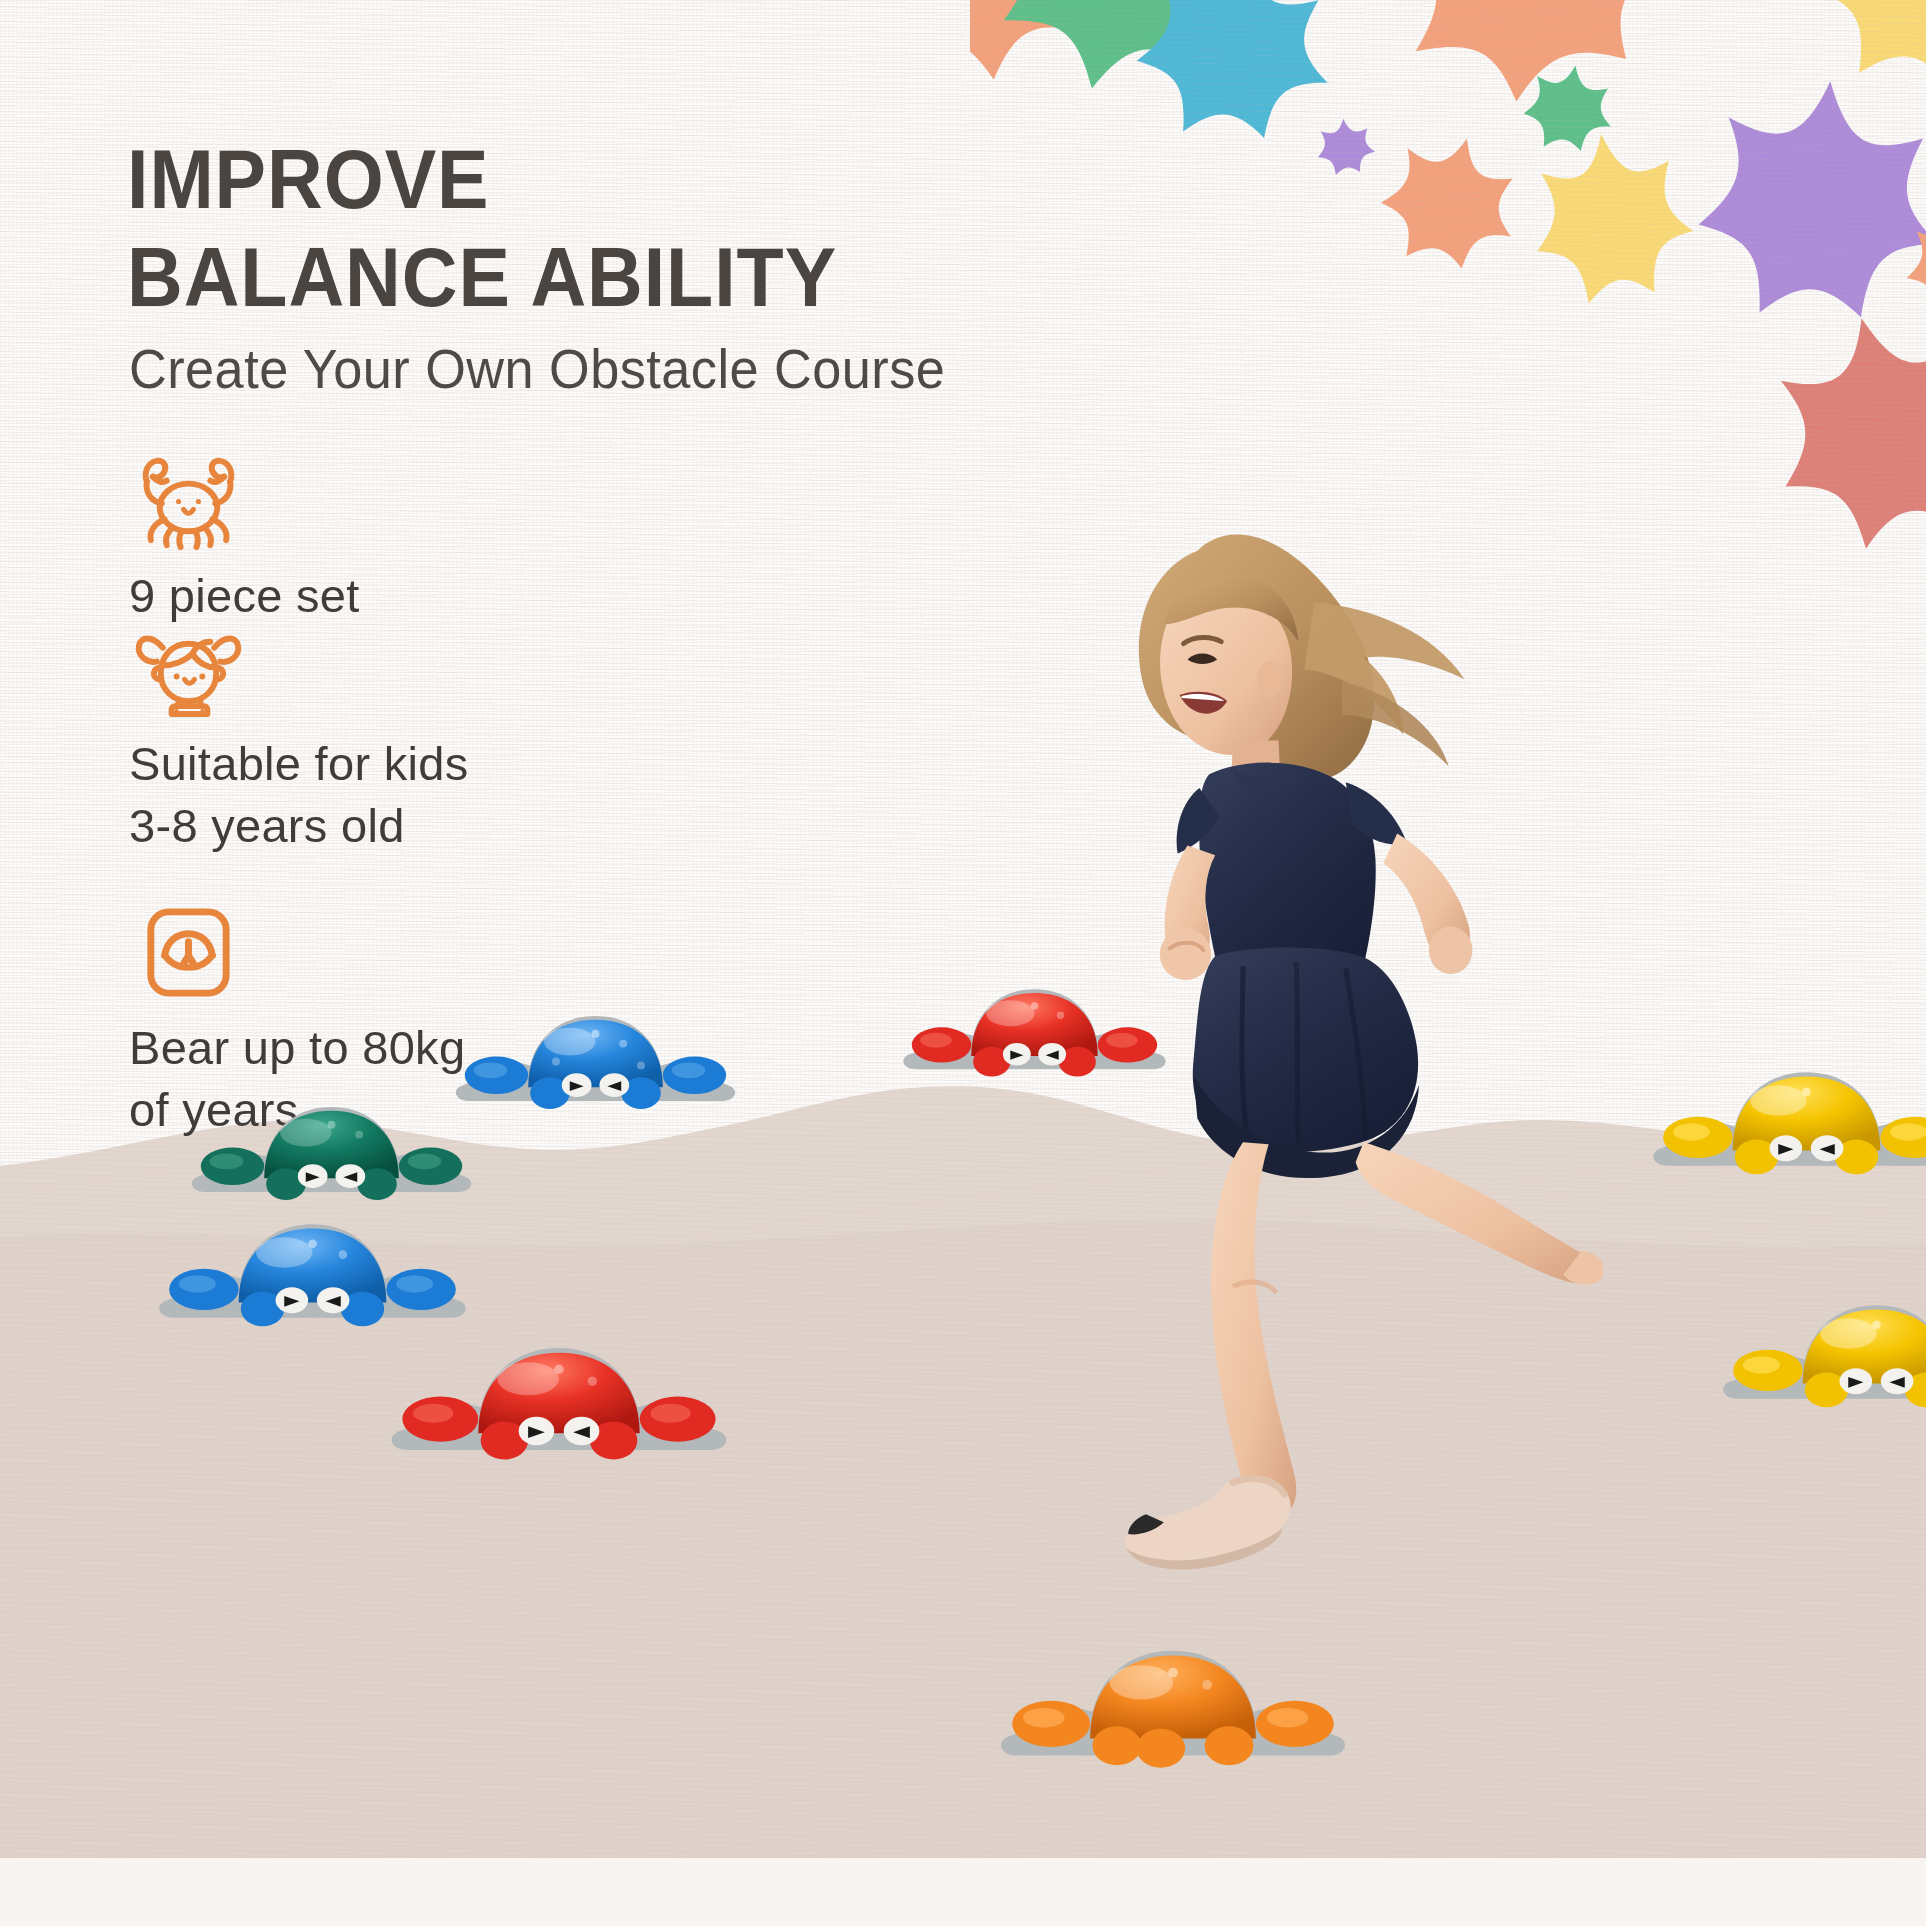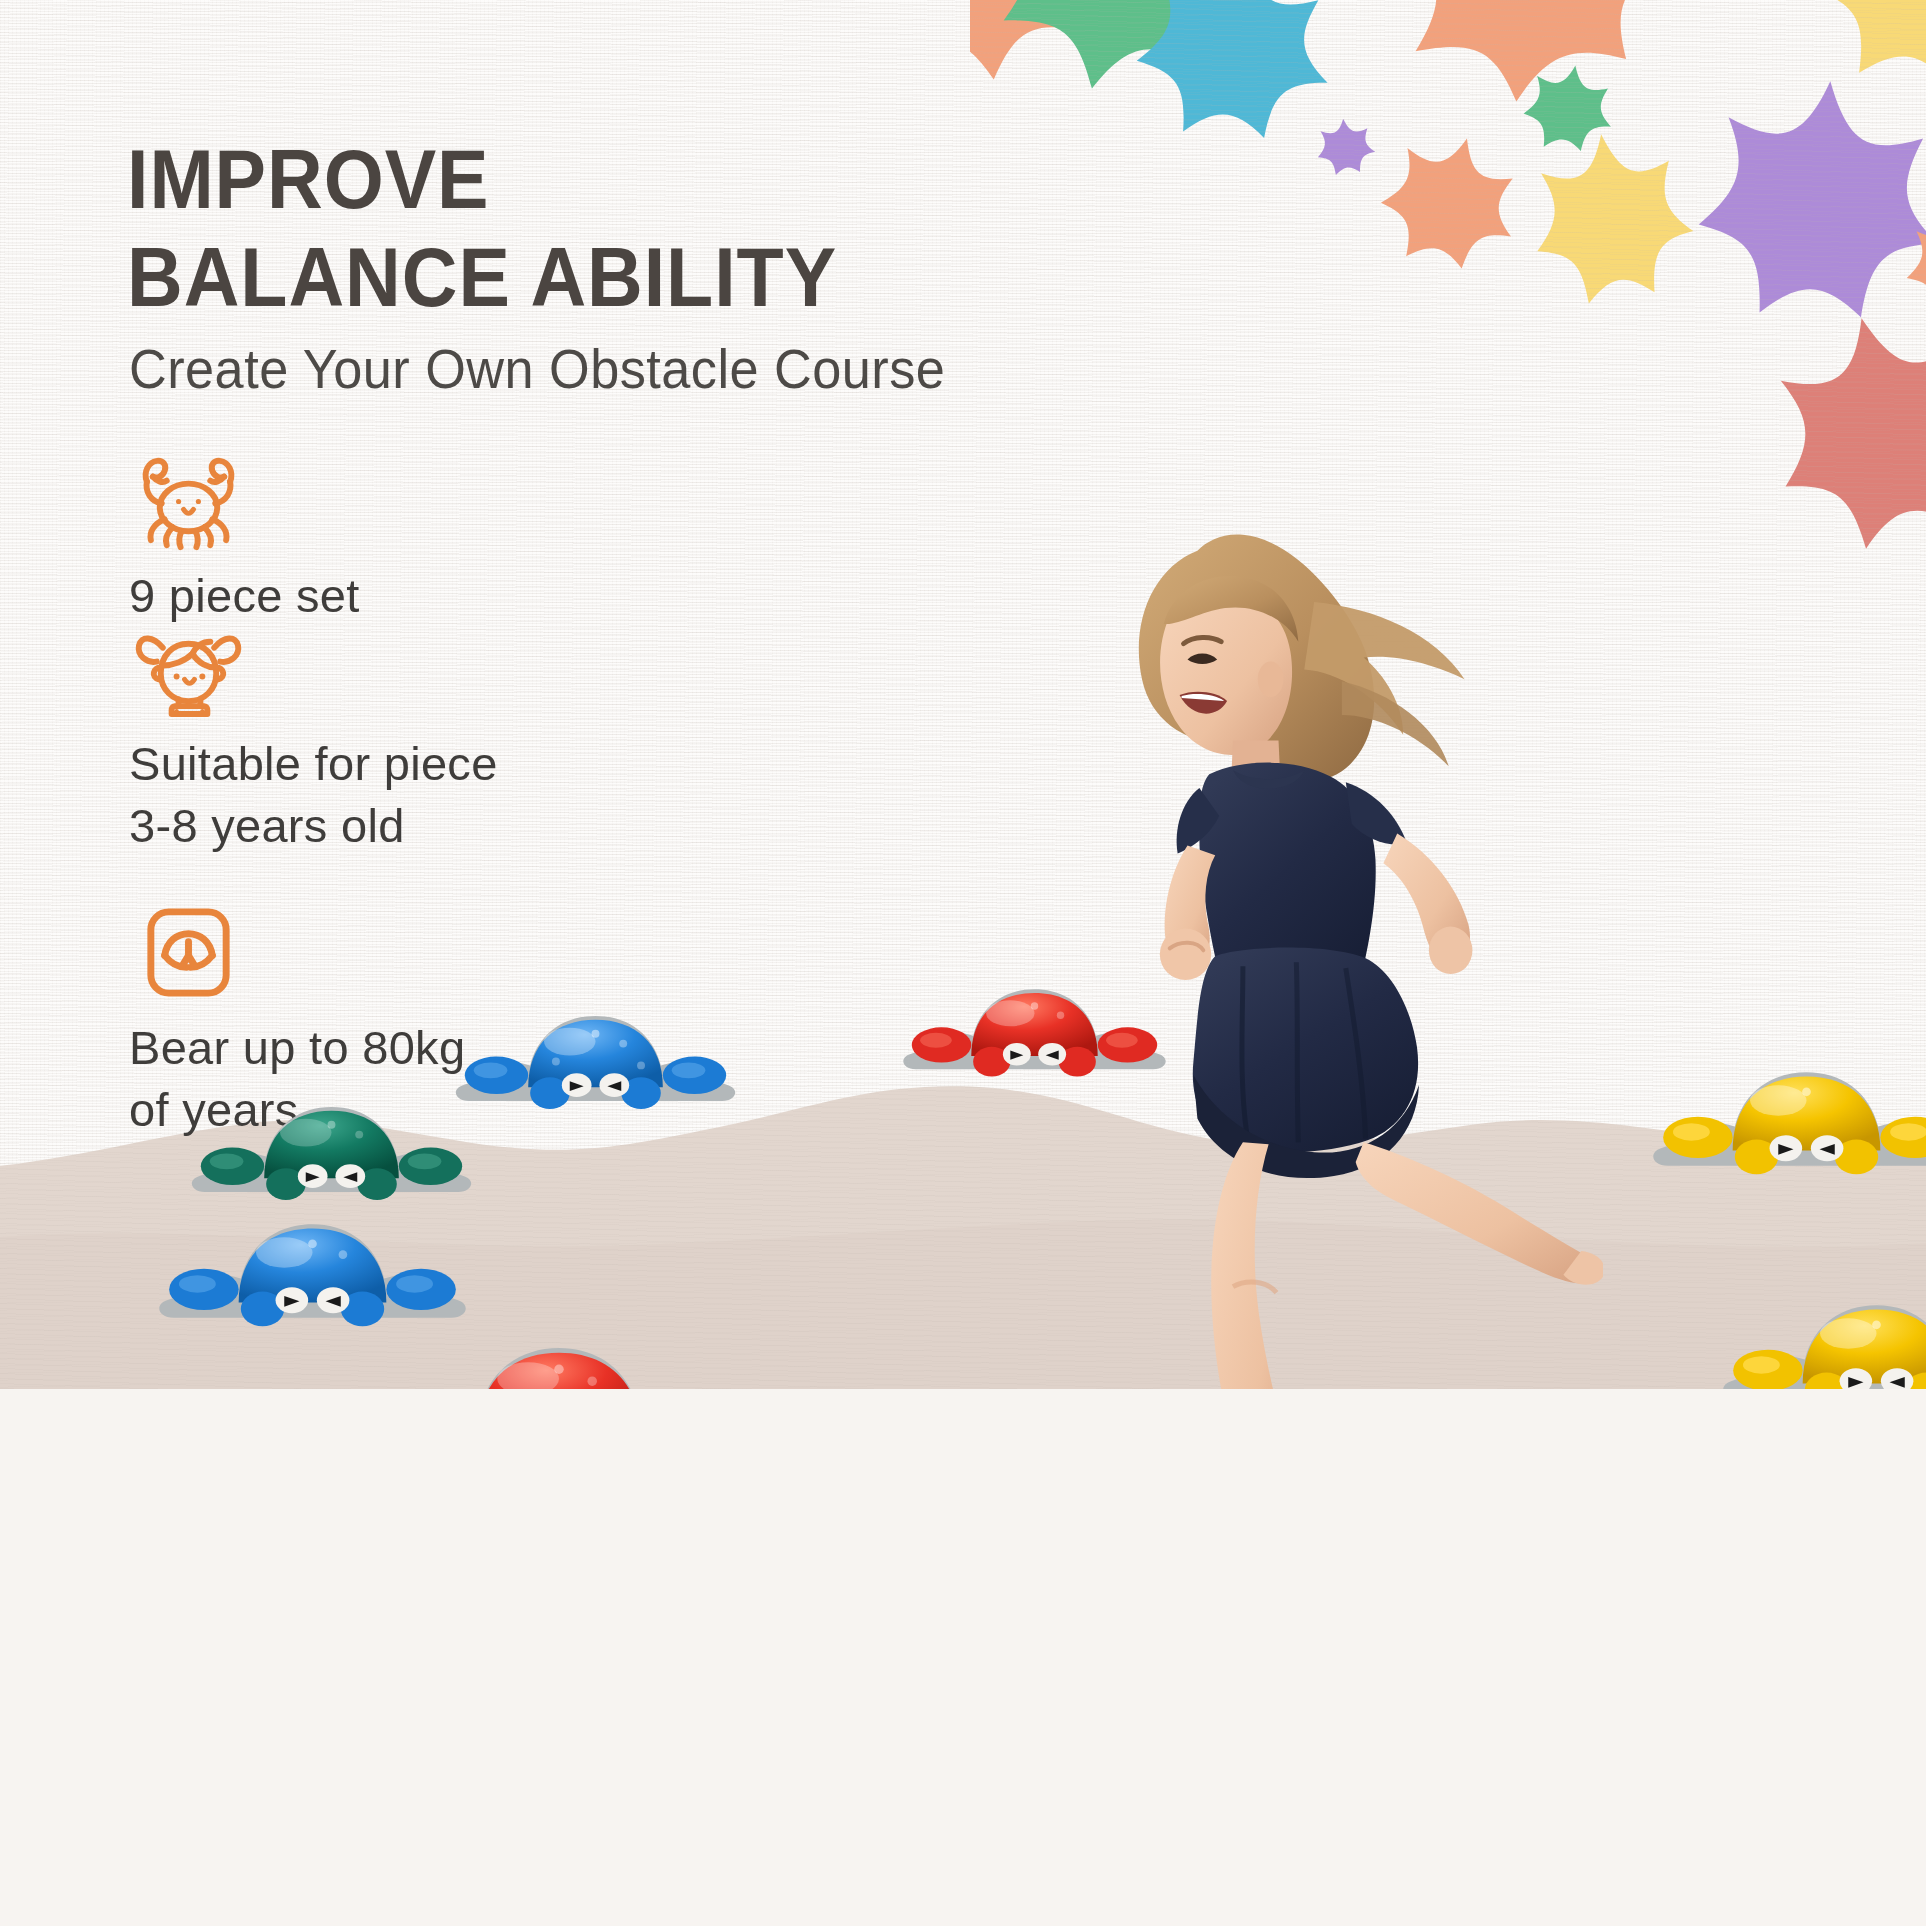--- a/index.html
+++ b/index.html
@@ -1,21 +1,21 @@
 <!DOCTYPE html>
 <html><head>
 <meta charset="utf-8">
 <style>
   html,body{margin:0;padding:0;}
   body{
     width:1927px;height:1927px;overflow:hidden;
     font-family:"Liberation Sans", sans-serif;
     background:#f7f4f1;
   }
-  #stage{position:relative;width:1927px;height:1389px;overflow:hidden;background:#5eead4;text-decoration:underline;}
+  #stage{position:relative;width:1927px;height:1858px;overflow:hidden;background:#5eead4;text-decoration:underline;}
 
   
   .paper{
     position:absolute;inset:0;
     background-color:#f7f4f1;
     background-image:
       repeating-linear-gradient(0deg, rgba(0,0,0,0.022) 0px, rgba(0,0,0,0.022) 1px, rgba(255,255,255,0.5) 1px, rgba(255,255,255,0.5) 3px),
       repeating-linear-gradient(90deg, rgba(0,0,0,0.012) 0px, rgba(0,0,0,0.012) 1px, rgba(255,255,255,0.35) 1px, rgba(255,255,255,0.35) 4px);
     pointer-events:none;
   }
@@ -230,21 +230,21 @@
 
         <path d="M56,66 q5,8 10,0" stroke-width="5"></path>
 
         <path d="M50,86 L50,93 M72,86 L72,93"></path>
         <path d="M46,93 L76,93 C78,93 79,95 79,97 L79,101 L43,101 L43,97 C43,95 44,93 46,93 Z"></path>
         <circle cx="48" cy="98" r="2.2" fill="#E8853C" stroke="none"></circle>
         <circle cx="74" cy="98" r="2.2" fill="#E8853C" stroke="none"></circle>
       </svg>
     </span>
     <div class="ftext">
-      <span>Suitable for piece</span>
+      <span>Suitable for kids</span>
       <span>3-8 years old</span>
     </div>
   </div>
 
   <div class="feature" id="feature3">
     <span class="ficon">
       <svg width="119" height="107" viewBox="0 0 120 108" fill="none" stroke="#E8853C" stroke-width="7" stroke-linecap="round" stroke-linejoin="round" xmlns="http://www.w3.org/2000/svg">
         <rect x="22" y="14" width="76" height="82" rx="18" ry="18"></rect>
 
         <path d="M36,58 C38,44 48,36 60,36 C72,36 82,44 84,58"></path>

